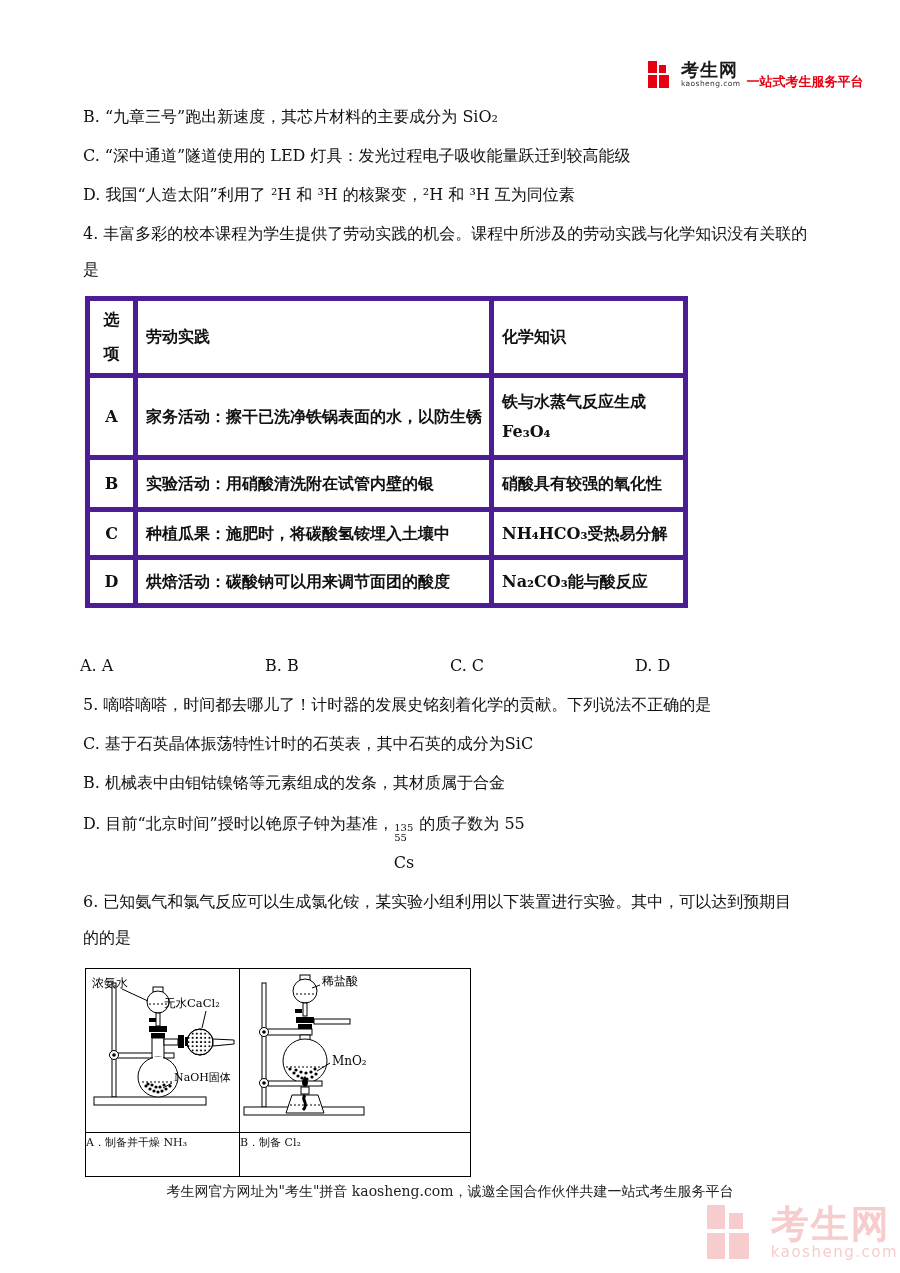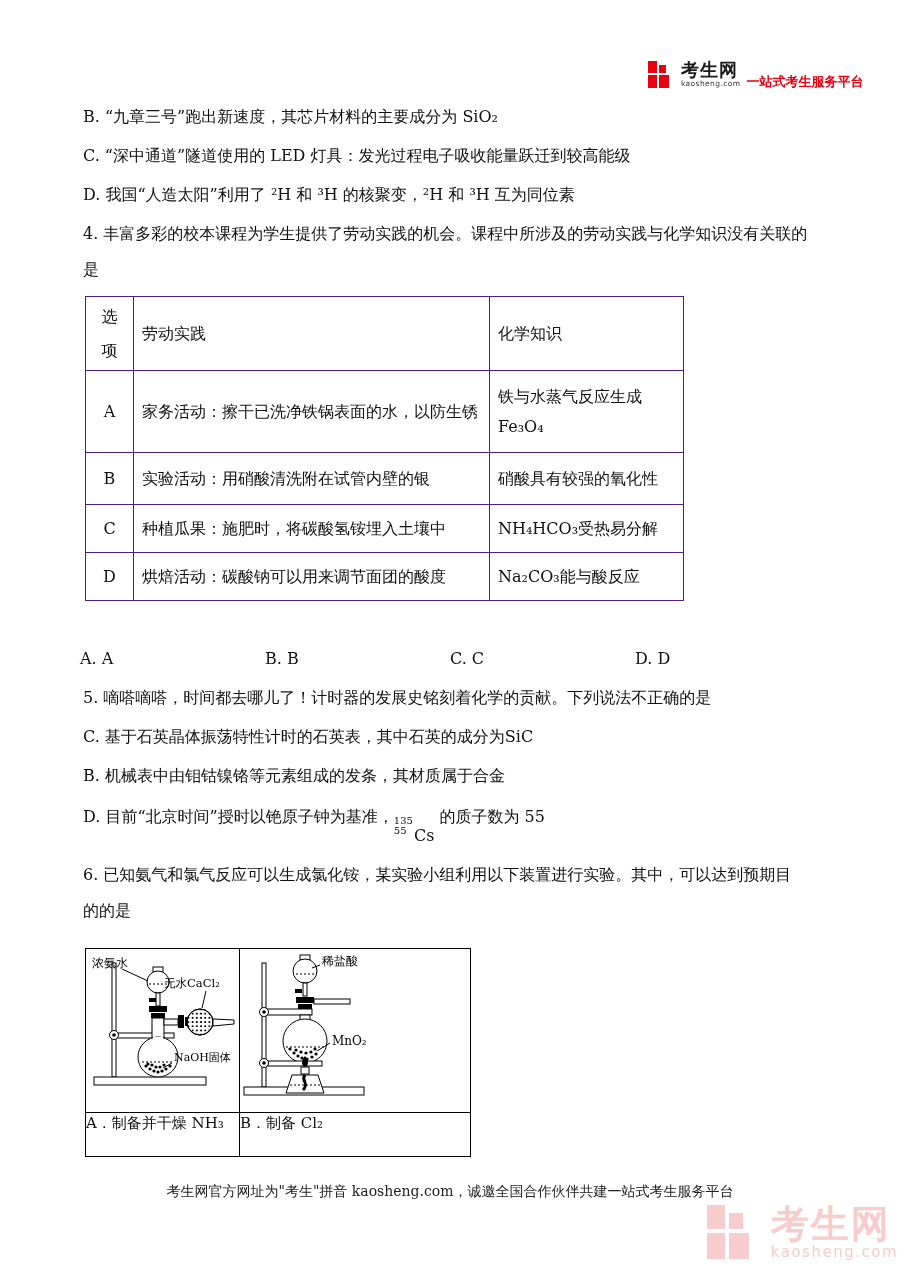--- a/index.html
+++ b/index.html
@@ -15,42 +15,42 @@
   .logo-name { font-size:18px; font-weight:bold; line-height:19px; letter-spacing:1px; color:#1a1a1a; }
   .logo-dom  { font-size:7.5px; letter-spacing:.4px; color:#333; line-height:9px; }
   .logo-tag  { color:#e60012; font-size:13px; font-weight:bold; margin-left:6px; margin-top:13px;
                font-family:"DejaVu Sans","Liberation Sans",sans-serif; }
   
   .content { position:absolute; left:80px; top:96px; width:742px; font-size:16px; line-height:36px; }
   .content p { margin:3px; }
   .stem4 { margin-top:6px; }
   
   table.q4 { border-collapse:collapse; margin:8px 0 0 5px; font-size:16px; }
-  table.q4 td, table.q4 th { border:1px solid #4c1d95; font-weight:normal; text-align:left;
+  table.q4 td, table.q4 th { border:5px solid #4c1d95; font-weight:bold; text-align:left;
     vertical-align:middle; padding:2px 4px 2px 8px; line-height:30px; }
   .c1 { width:48px; text-align:center !important; padding:2px !important; }
   .c2 { width:356px; }
   .c3 { width:194px;margin-top:40px; }
   .rh { height:74px; } .ra { height:82px; } .rb { height:52px; } .rc { height:48px; } .rd { height:48px; }
   .optv { display:block; width:18px; margin:0 auto; word-break:break-all; line-height:34px; text-align:center; }
   .know-a { text-align:justify; line-height:36px; }
   
   .answers { display:flex; margin-top:40px; }
   .answers span { width:185px; }
   .q5stem { margin-top:4px; }
   .q6stem { margin-top:2px; max-width:718px; }
   
-  .iso { display:inline-flex; align-items:flex-start; transform:translateY(2px); }
+  .iso { display:inline-flex; align-items:flex-end; transform:translateY(2px);flex-direction:column; }
   .iso-n { display:inline-flex; flex-direction:column; font-size:10px; line-height:10px; margin-right:1px; }
   
-  table.fig { border-collapse:collapse; margin:19px 0 0 5px; }
+  table.fig { border-collapse:collapse; margin:12px 0 0 5px; }
   table.fig td { border:1px solid #000; padding:0; vertical-align:top; }
   .figd  { width:154px; height:152px; }
   .figd2 { width:231px; }
-  .figcap td { height:44px; font-size:15px; padding-left:8px; vertical-align:middle; line-height:20px; }
+  .figcap td { height:44px; font-size:11px; padding-left:8px; vertical-align:middle; line-height:20px; }
   svg text { font-family:"DejaVu Serif","Liberation Serif",serif; fill:#000; }
   
   .footer { position:absolute; top:1183px; left:0; width:100%; text-align:center; font-size:14px; color:#222; }
   .wm { position:absolute; top:1202px; right:2px; display:flex; align-items:center; }
   .wm-txt { margin-left:8px; font-family:"DejaVu Sans","Liberation Sans",sans-serif; }
   .wm-name { font-size:38px; font-weight:bold; line-height:38px; letter-spacing:2px; color:#f7cccc; }
   .wm-dom  { font-size:15px; letter-spacing:1.5px; color:#f7cccc; line-height:18px; }
 </style>
 </head>
 <body>

